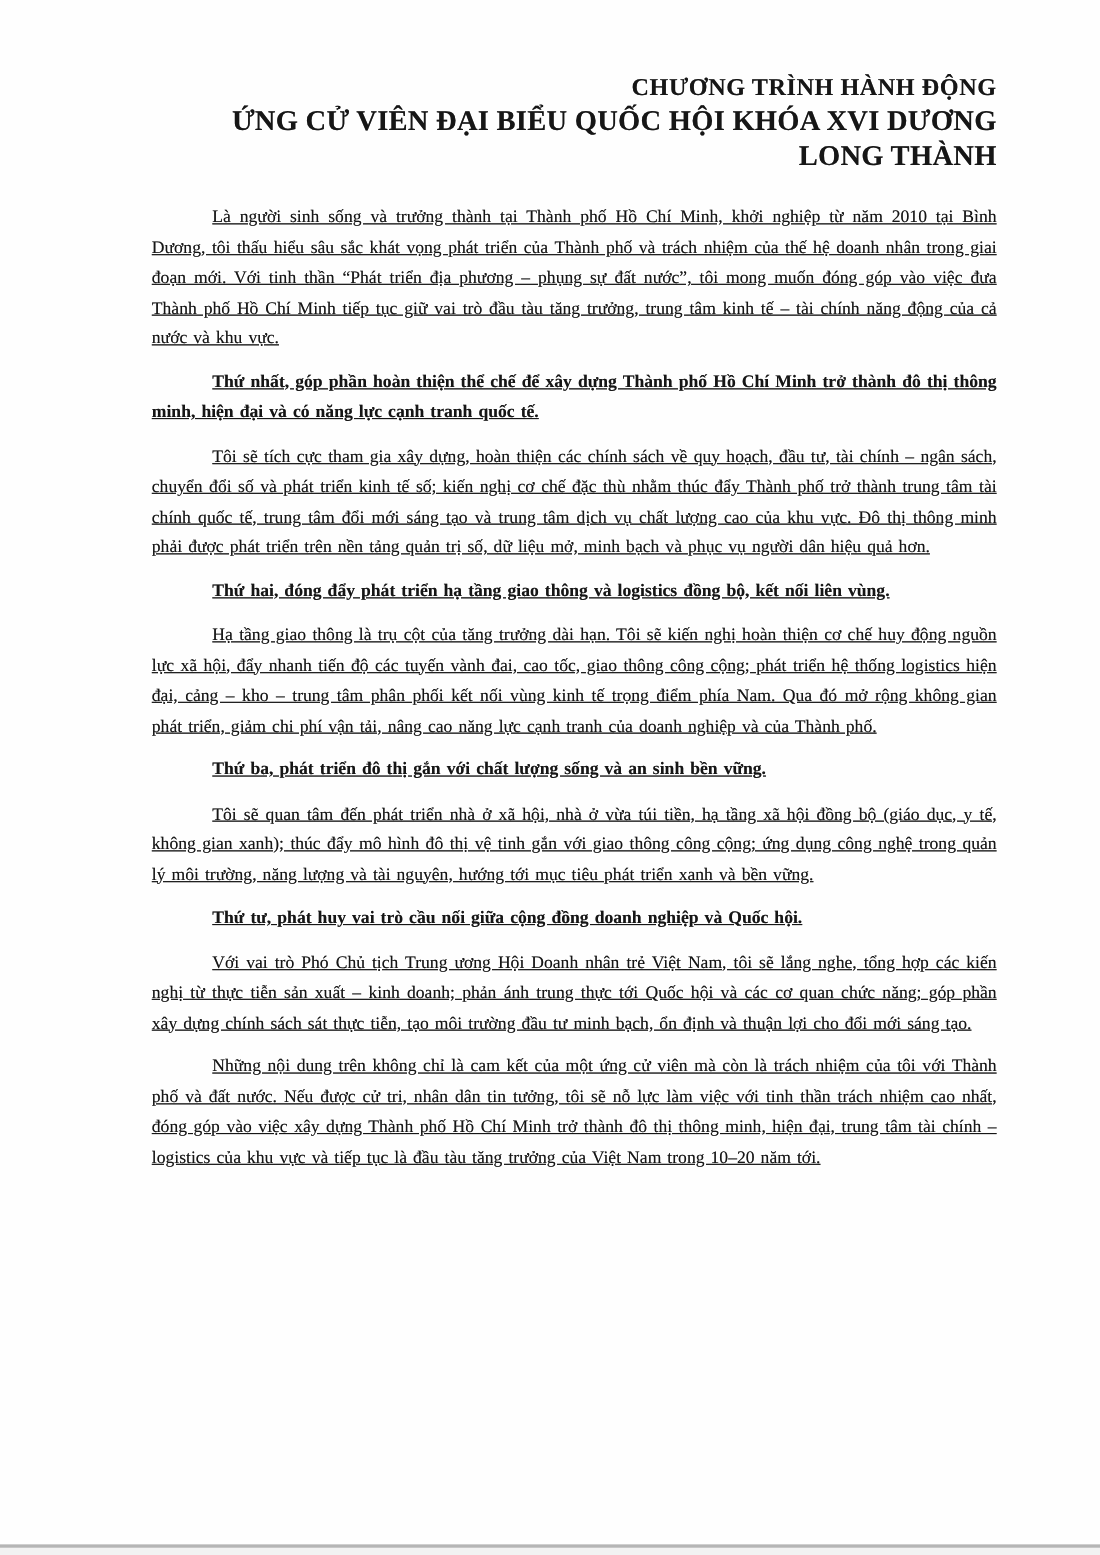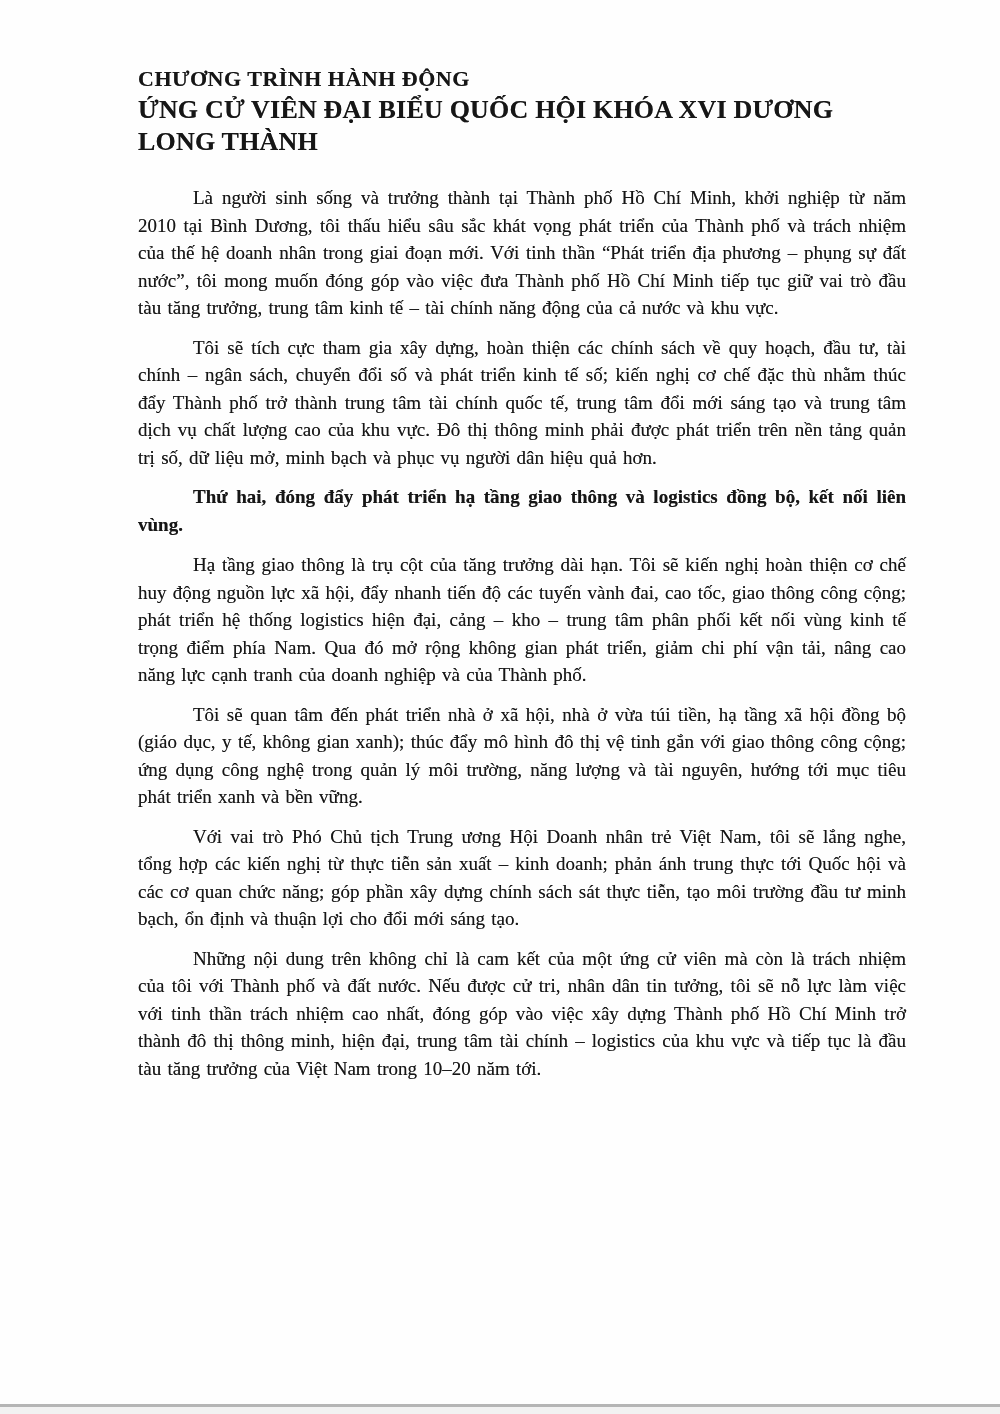--- a/index.html
+++ b/index.html
@@ -17,43 +17,44 @@
     color: #161616;
     text-shadow: 0 0 0.6px rgba(20,20,20,0.55);
   }
   .content {
     position: absolute;
     top: 64px;
     left: 138px;
     right: 94px;
   }
   .doc-title {
-    text-align: left;
+    text-align: right;
     font-weight: 700;
     margin: 0 0 26px 0;
   }
   .doc-title .t1 {
     display: block;
     font-size: 22px;
     line-height: 30px;
     letter-spacing: 0.5px;
   }
   .doc-title .t2 {
     display: block;
     font-size: 26px;
     line-height: 32px;
     letter-spacing: 0.2px;
   }
   .paragraphs p {
     margin: 2px 0 12px 0;
-    font-size: 19px;
+    font-size: 16px;
     line-height: 27.5px;
     text-align: justify;
     text-indent: 55px;
     word-spacing: 1.5px;
+    text-decoration: underline;
   }
   .paragraphs p.bold {
     font-weight: 700;
     margin-top: 2px;
     margin-bottom: 13px;
   }
   .bottom-edge {
     position: absolute;
     left: 0;
     right: 0;
@@ -67,22 +68,25 @@
 <body>
 
 <div class="page">
   <div class="content">
     <h1 class="doc-title">
       <span class="t1">CHƯƠNG TRÌNH HÀNH ĐỘNG</span>
       <span class="t2">ỨNG CỬ VIÊN ĐẠI BIỂU QUỐC HỘI KHÓA XVI DƯƠNG LONG THÀNH</span>
     </h1>
     <div class="paragraphs" id="paragraphs">
         <p>Là người sinh sống và trưởng thành tại Thành phố Hồ Chí Minh, khởi nghiệp từ năm 2010 tại Bình Dương, tôi thấu hiểu sâu sắc khát vọng phát triển của Thành phố và trách nhiệm của thế hệ doanh nhân trong giai đoạn mới. Với tinh thần “Phát triển địa phương – phụng sự đất nước”, tôi mong muốn đóng góp vào việc đưa Thành phố Hồ Chí Minh tiếp tục giữ vai trò đầu tàu tăng trưởng, trung tâm kinh tế – tài chính năng động của cả nước và khu vực.</p>
+        <p class="bold">Thứ nhất, góp phần hoàn thiện thể chế để xây dựng Thành phố Hồ Chí Minh trở thành đô thị thông minh, hiện đại và có năng lực cạnh tranh quốc tế.</p>
         <p>Tôi sẽ tích cực tham gia xây dựng, hoàn thiện các chính sách về quy hoạch, đầu tư, tài chính – ngân sách, chuyển đổi số và phát triển kinh tế số; kiến nghị cơ chế đặc thù nhằm thúc đẩy Thành phố trở thành trung tâm tài chính quốc tế, trung tâm đổi mới sáng tạo và trung tâm dịch vụ chất lượng cao của khu vực. Đô thị thông minh phải được phát triển trên nền tảng quản trị số, dữ liệu mở, minh bạch và phục vụ người dân hiệu quả hơn.</p>
         <p class="bold">Thứ hai, đóng đẩy phát triển hạ tầng giao thông và logistics đồng bộ, kết nối liên vùng.</p>
         <p>Hạ tầng giao thông là trụ cột của tăng trưởng dài hạn. Tôi sẽ kiến nghị hoàn thiện cơ chế huy động nguồn lực xã hội, đẩy nhanh tiến độ các tuyến vành đai, cao tốc, giao thông công cộng; phát triển hệ thống logistics hiện đại, cảng – kho – trung tâm phân phối kết nối vùng kinh tế trọng điểm phía Nam. Qua đó mở rộng không gian phát triển, giảm chi phí vận tải, nâng cao năng lực cạnh tranh của doanh nghiệp và của Thành phố.</p>
+        <p class="bold">Thứ ba, phát triển đô thị gắn với chất lượng sống và an sinh bền vững.</p>
         <p>Tôi sẽ quan tâm đến phát triển nhà ở xã hội, nhà ở vừa túi tiền, hạ tầng xã hội đồng bộ (giáo dục, y tế, không gian xanh); thúc đẩy mô hình đô thị vệ tinh gắn với giao thông công cộng; ứng dụng công nghệ trong quản lý môi trường, năng lượng và tài nguyên, hướng tới mục tiêu phát triển xanh và bền vững.</p>
+        <p class="bold">Thứ tư, phát huy vai trò cầu nối giữa cộng đồng doanh nghiệp và Quốc hội.</p>
         <p>Với vai trò Phó Chủ tịch Trung ương Hội Doanh nhân trẻ Việt Nam, tôi sẽ lắng nghe, tổng hợp các kiến nghị từ thực tiễn sản xuất – kinh doanh; phản ánh trung thực tới Quốc hội và các cơ quan chức năng; góp phần xây dựng chính sách sát thực tiễn, tạo môi trường đầu tư minh bạch, ổn định và thuận lợi cho đổi mới sáng tạo.</p>
         <p>Những nội dung trên không chỉ là cam kết của một ứng cử viên mà còn là trách nhiệm của tôi với Thành phố và đất nước. Nếu được cử tri, nhân dân tin tưởng, tôi sẽ nỗ lực làm việc với tinh thần trách nhiệm cao nhất, đóng góp vào việc xây dựng Thành phố Hồ Chí Minh trở thành đô thị thông minh, hiện đại, trung tâm tài chính – logistics của khu vực và tiếp tục là đầu tàu tăng trưởng của Việt Nam trong 10–20 năm tới.</p>
       </div>
   </div>
   <div class="bottom-edge"></div>
 </div>
 
 </body></html>

